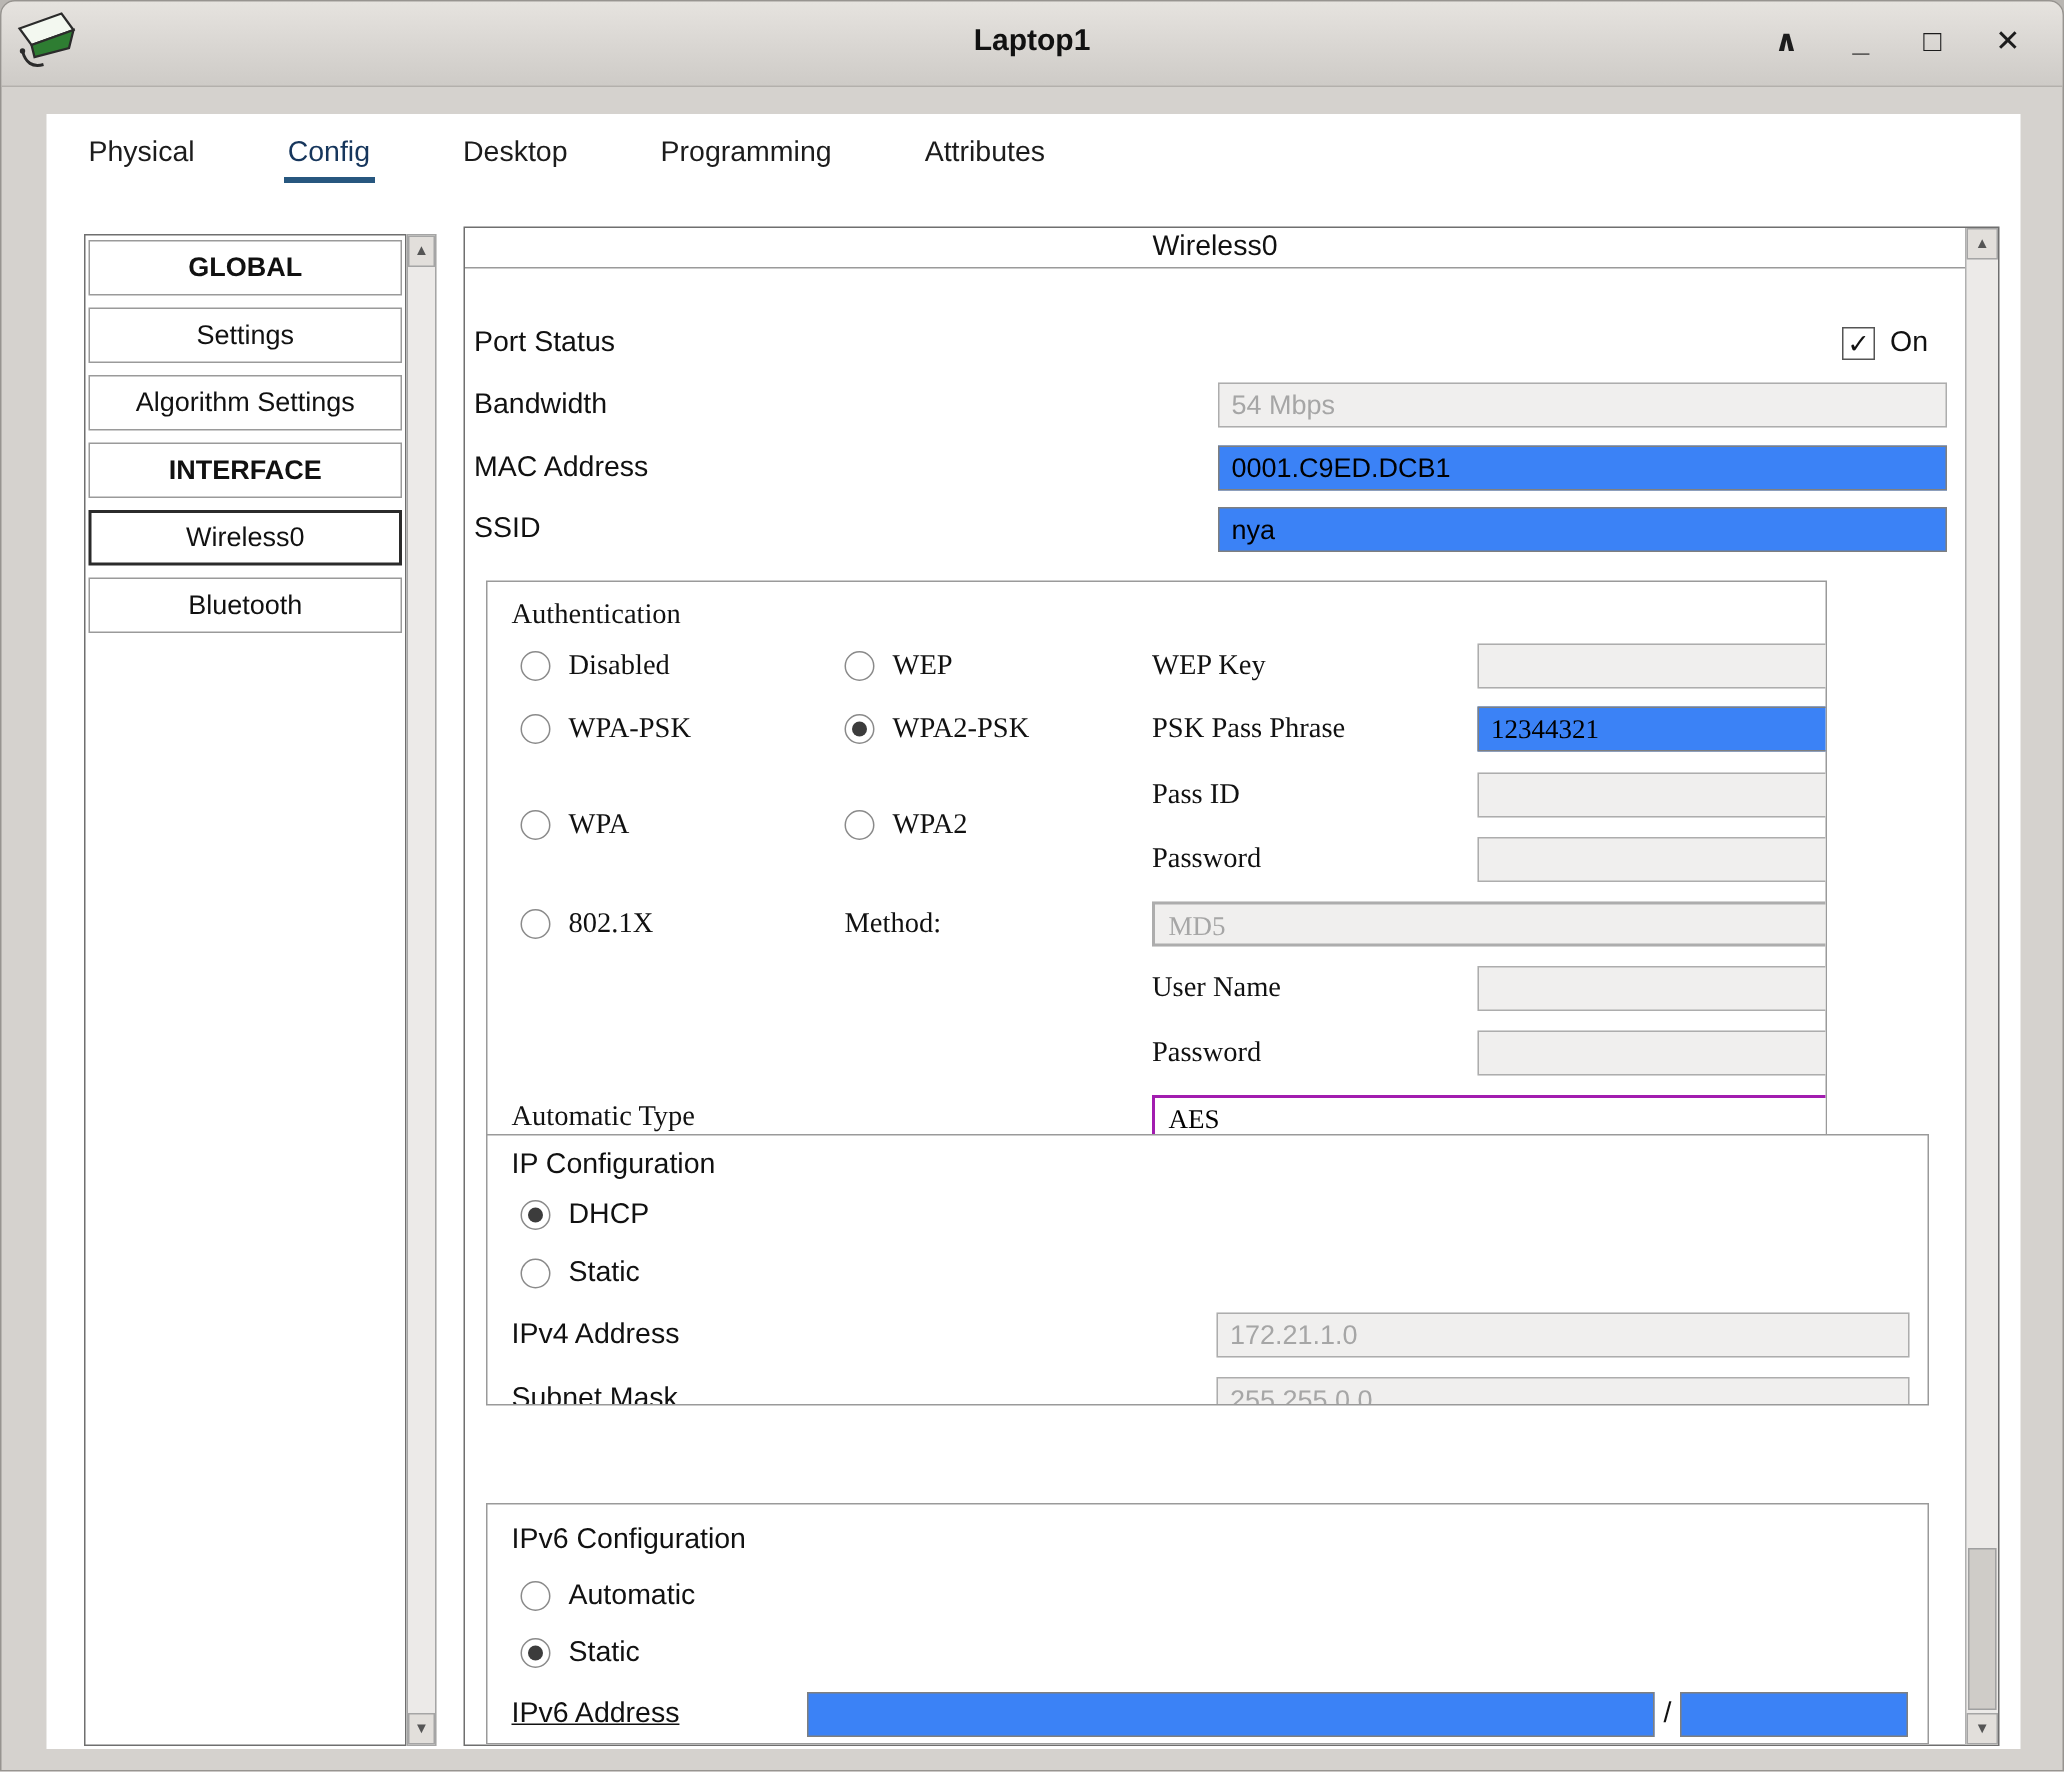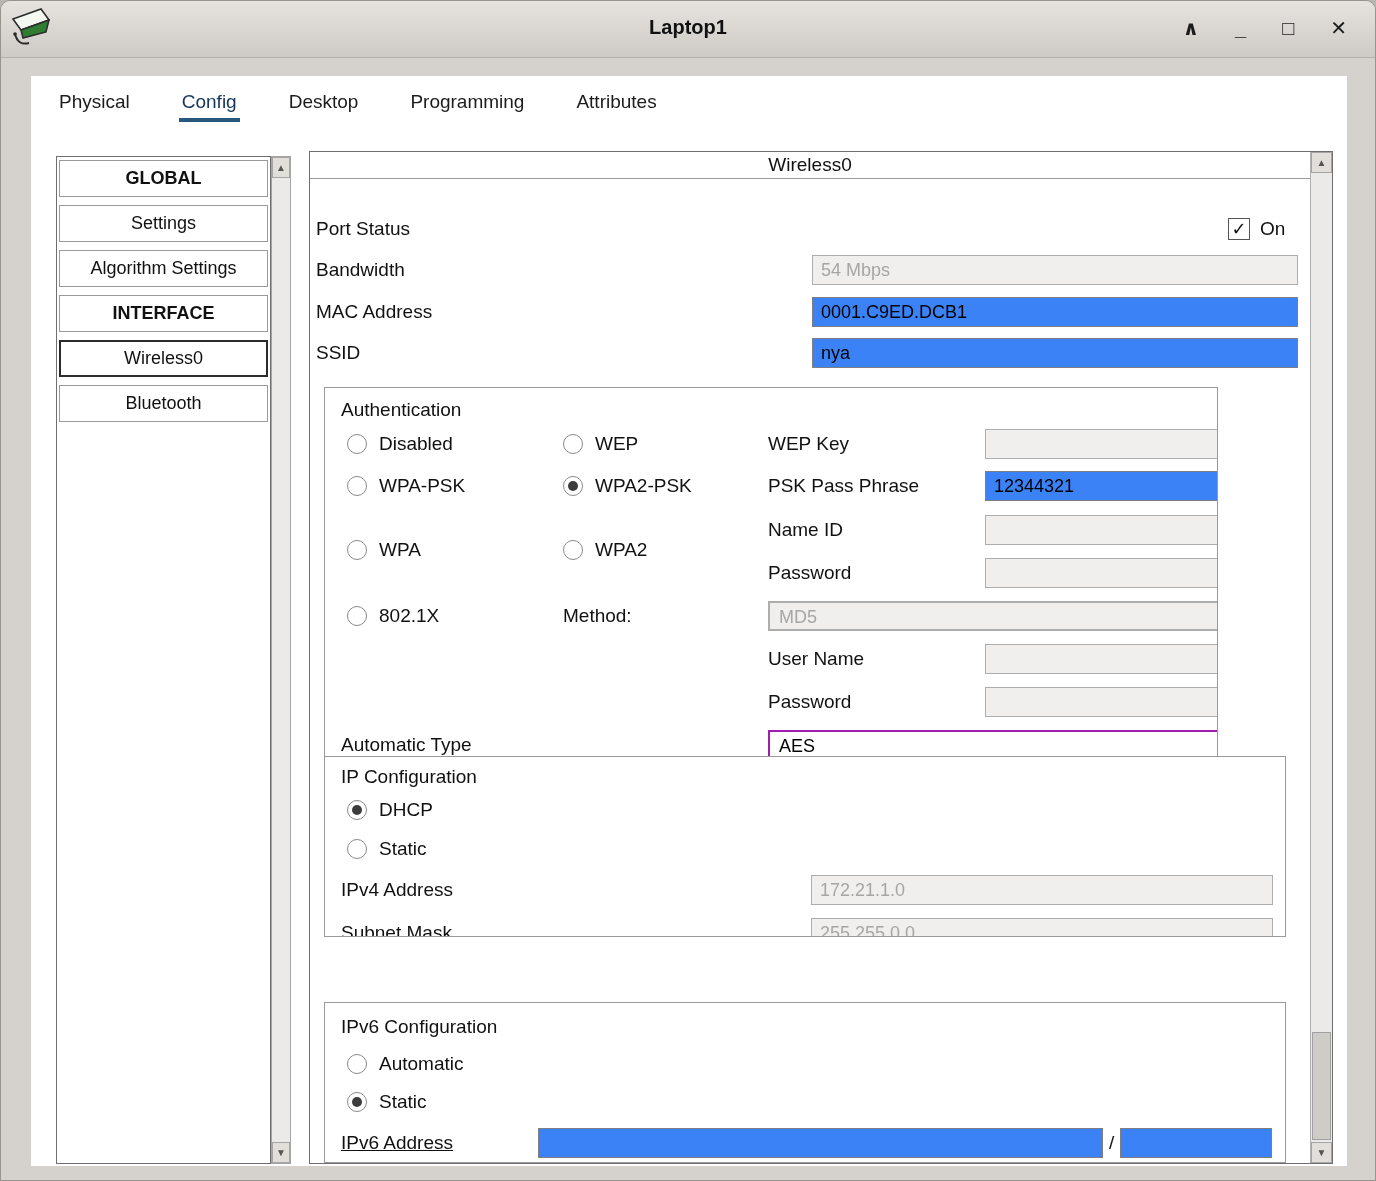--- a/index.html
+++ b/index.html
@@ -18,21 +18,21 @@
   .win-title { position:absolute; left:50%; top:15px; transform:translateX(-50%);
     font-size:20px; font-weight:bold; color:#111; }
   .win-controls { position:absolute; right:28px; top:12px; display:flex; gap:36px;
     font-size:20px; color:#1c1c1c; font-weight:bold; }
   .win-controls span { line-height:30px; cursor:default; }
 
   
   .content { position:absolute; left:30px; top:75px; width:1316px; height:1090px; background:#fff; }
 
   
-  .tabs { position:absolute; left:25px; top:0; display:flex; }
+  .tabs { position:absolute; left:25px; top:0; display:flex;gap:10px; }
   .tab { margin-right:46px; padding:15px 3px 9px; font-size:19px; color:#1c1c1c; white-space:nowrap; }
   .tab.active { color:#16365c; box-shadow: inset 0 -4px 0 #27577f; }
 
   
   .sidebar { position:absolute; left:25px; top:80px; width:215px; height:1008px;
     border:1px solid #6f6f6f; background:#fff; padding-top:3px; }
   .side-btn { margin:0 2px 8px; height:37px; border:1px solid #9a9a9a; background:#fff;
     text-align:center; line-height:35px; font-size:18px; color:#111; overflow:hidden; }
   .side-btn.header { font-weight:bold; }
   .side-btn.selected { border:2px solid #2b2b2b; line-height:33px; }
@@ -133,38 +133,38 @@
 
       <div class="lbl" style="left:6px; top:104px;">Bandwidth</div>
       <input class="tf disabled" style="left: 502px; top: 103px; width: 486px;" readonly="" value="54 Mbps">
 
       <div class="lbl" style="left:6px; top:146px;">MAC Address</div>
       <input class="tf" style="left: 502px; top: 145px; width: 486px;" value="0001.C9ED.DCB1">
 
       <div class="lbl" style="left:6px; top:187px;">SSID</div>
       <input class="tf" style="left: 502px; top: 186px; width: 486px;" value="nya">
 
-      <div class="groupbox" style="left:14px; top:235px; width:894px; height:392px;">
+      <div class="groupbox" style="left:14px; top:235px; width:894px; height:392px;font-family:Liberation Serif, serif;">
         <div class="lbl" style="left:16px; top:8px;">Authentication</div>
 
         <div class="radio" style="left:22px; top:46px;"></div>
         <div class="lbl" style="left:54px; top:42px;">Disabled</div>
         <div class="radio" style="left:238px; top:46px;"></div>
         <div class="lbl" style="left:270px; top:42px;">WEP</div>
         <div class="lbl" style="left:443px; top:42px;">WEP Key</div>
         <input class="tf disabled" style="left: 660px; top: 41px; width: 288px;" readonly="" value="">
 
         <div class="radio" style="left:22px; top:88px;"></div>
         <div class="lbl" style="left:54px; top:84px;">WPA-PSK</div>
         <div class="radio checked" style="left:238px; top:88px;"></div>
         <div class="lbl" style="left:270px; top:84px;">WPA2-PSK</div>
         <div class="lbl" style="left:443px; top:84px;">PSK Pass Phrase</div>
         <input class="tf" style="left: 660px; top: 83px; width: 288px;" value="12344321">
 
-        <div class="lbl" style="left:443px; top:128px;">Name ID</div>
+        <div class="lbl" style="left:443px; top:128px;">Pass ID</div>
         <input class="tf disabled" style="left: 660px; top: 127px; width: 288px;" readonly="" value="">
         <div class="radio" style="left:22px; top:152px;"></div>
         <div class="lbl" style="left:54px; top:148px;">WPA</div>
         <div class="radio" style="left:238px; top:152px;"></div>
         <div class="lbl" style="left:270px; top:148px;">WPA2</div>
         <div class="lbl" style="left:443px; top:171px;">Password</div>
         <input class="tf disabled" style="left: 660px; top: 170px; width: 288px;" readonly="" value="">
 
         <div class="radio" style="left:22px; top:218px;"></div>
         <div class="lbl" style="left:54px; top:214px;">802.1X</div>

